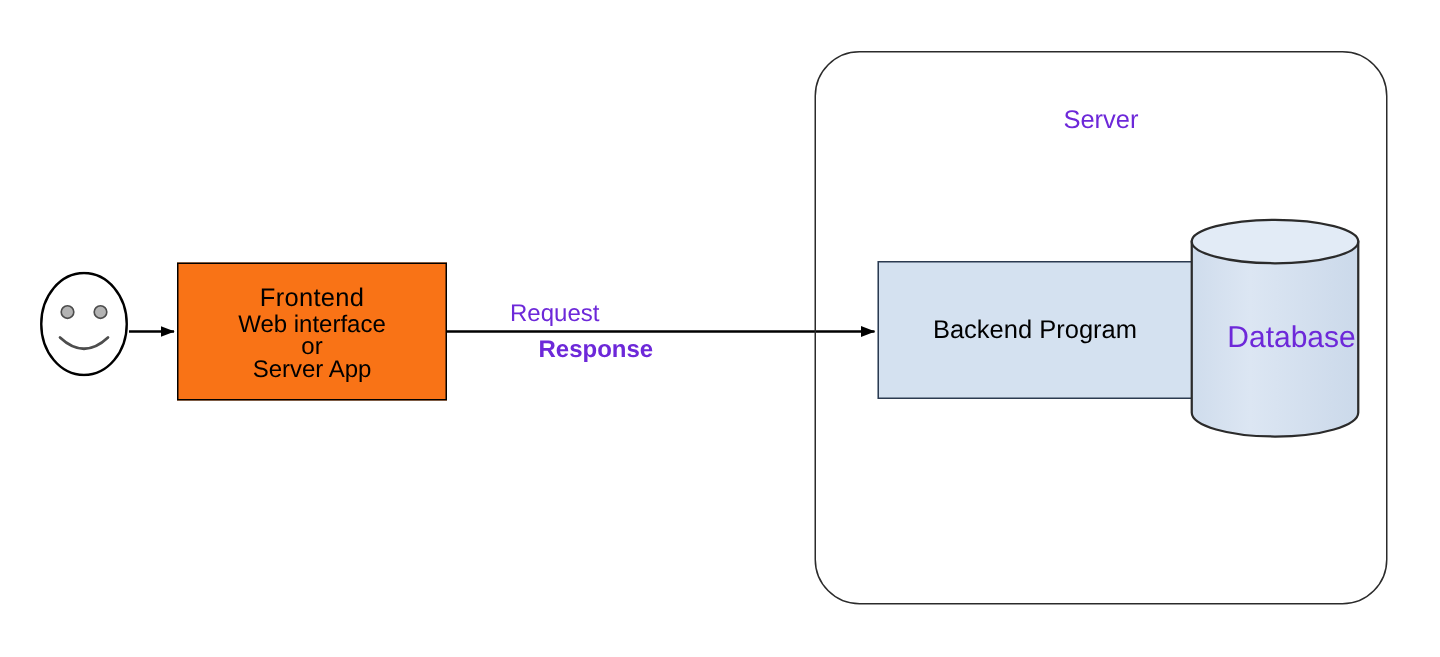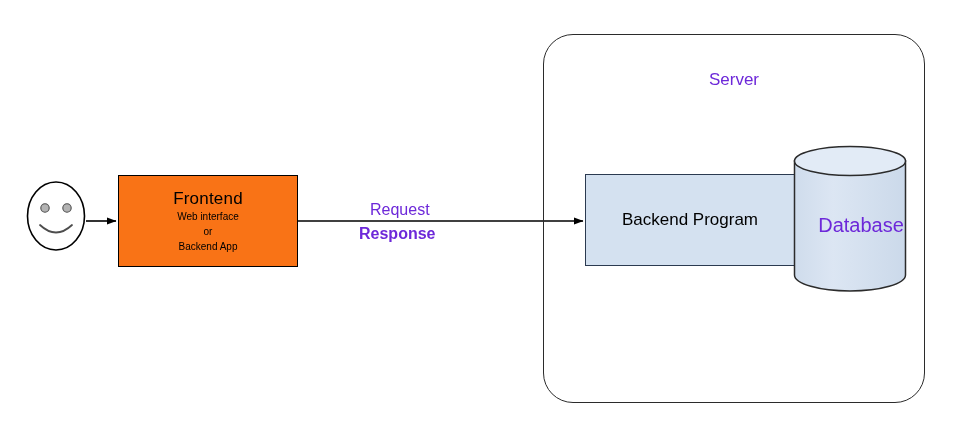--- a/index.html
+++ b/index.html
@@ -53,21 +53,21 @@
     flex-direction: column;
     align-items: center;
     justify-content: center;
   }
   #frontend-node .title-line {
     font-size: 17px;
     line-height: 20px;
     letter-spacing: 0.2px;
   }
   #frontend-node .sub-line {
-    font-size: 10px;
+    font-size: 16px;
     line-height: 15px;
   }
 
   
   #server-container {
     position: absolute;
     left: 543px;
     top: 34px;
     width: 382px;
     height: 369px;
@@ -117,21 +117,21 @@
     left: 793px;
     top: 215px;
     width: 136px;
     font-size: 20px;
     line-height: 20px;
   }
 
   
   #edge-label-request {
     position: absolute;
-    left: 370px;
+    left: 340px;
     top: 200px;
     font-size: 16px;
     line-height: 19px;
     text-align: left;
   }
   #edge-label-response {
     position: absolute;
     left: 359px;
     top: 224px;
     font-size: 16px;
@@ -172,21 +172,21 @@
   <path d="M14,44 Q30,59 46,44" fill="none" stroke="#4d4d4d" stroke-width="1.8" stroke-linecap="round"></path>
 </svg>
 
 <div id="server-container"></div>
 <div id="server-title" class="node-label">Server</div>
 
 <div id="frontend-node">
   <div class="title-line">Frontend</div>
   <div class="sub-line">Web interface</div>
   <div class="sub-line">or</div>
-  <div class="sub-line">Backend App</div>
+  <div class="sub-line">Server App</div>
 </div>
 
 <div id="backend-node">
   <div class="title-line">Backend Program</div>
 </div>
 
 <svg id="database-node" viewBox="0 0 114 150">
   <path d="M1.5,16 L1.5,130 A55.5,16 0 0 0 112.5,130 L112.5,16 Z" fill="url(#cyl-side)" stroke="#2b2b2b" stroke-width="1.5"></path>
   <ellipse cx="57" cy="16" rx="55.5" ry="14.5" fill="#e2ebf6" stroke="#2b2b2b" stroke-width="1.5"></ellipse>
 </svg>

